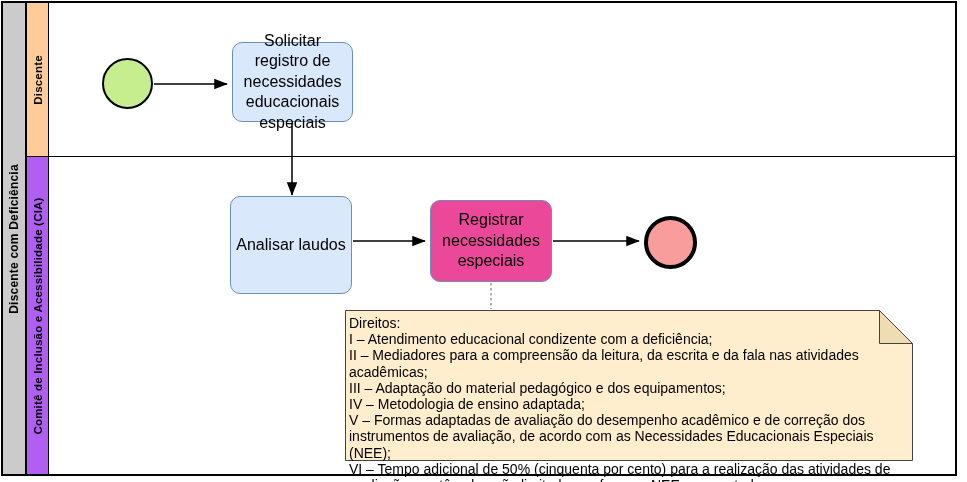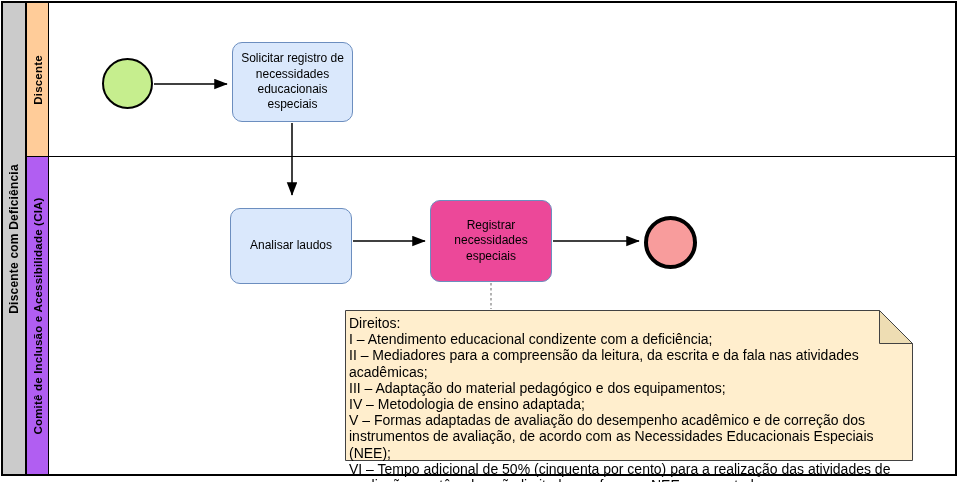--- a/index.html
+++ b/index.html
@@ -27,24 +27,24 @@
   }
   .vtext {
     transform:rotate(-90deg); transform-origin:center; white-space:nowrap;
     font-weight:bold; font-size:11.5px; letter-spacing:0.2px;
   }
   .pool-title { font-size:12px; }
   
   .task {
     position:absolute; border-radius:10px; border:1.5px solid #6c8ebf;
     display:flex; align-items:center; justify-content:center; text-align:center;
-    font-size:12px; line-height:1.28; padding:4px; box-sizing:border-box;
+    font-size:16px; line-height:1.28; padding:4px; box-sizing:border-box;
   }
   .task1 { left:232px; top:42px;  width:121px; height:80px; }
-  .task2 { left:230px; top:208px; width:122px; height:76px; }
+  .task2 { left:230px; top:196px; width:122px; height:98px; }
   .task3 { left:430px; top:200px; width:122px; height:82px; }
   .event { position:absolute; border-radius:50%; box-sizing:border-box; }
   .start { left:102px; top:58px; width:51px; height:51px; border:2px solid #000; }
   .end   { left:644px; top:216px; width:53px; height:53px; border:4px solid #000; }
   
   .connectors { position:absolute; left:0; top:0; pointer-events:none; }
   .flow { stroke:#000; stroke-width:1.5; fill:none; }
   .assoc { stroke:#8a8a8a; stroke-width:1.3; fill:none; stroke-dasharray:2.5 2.5; }
   
   .note { position:absolute; left:345px; top:310px; width:568px; height:151px; }

